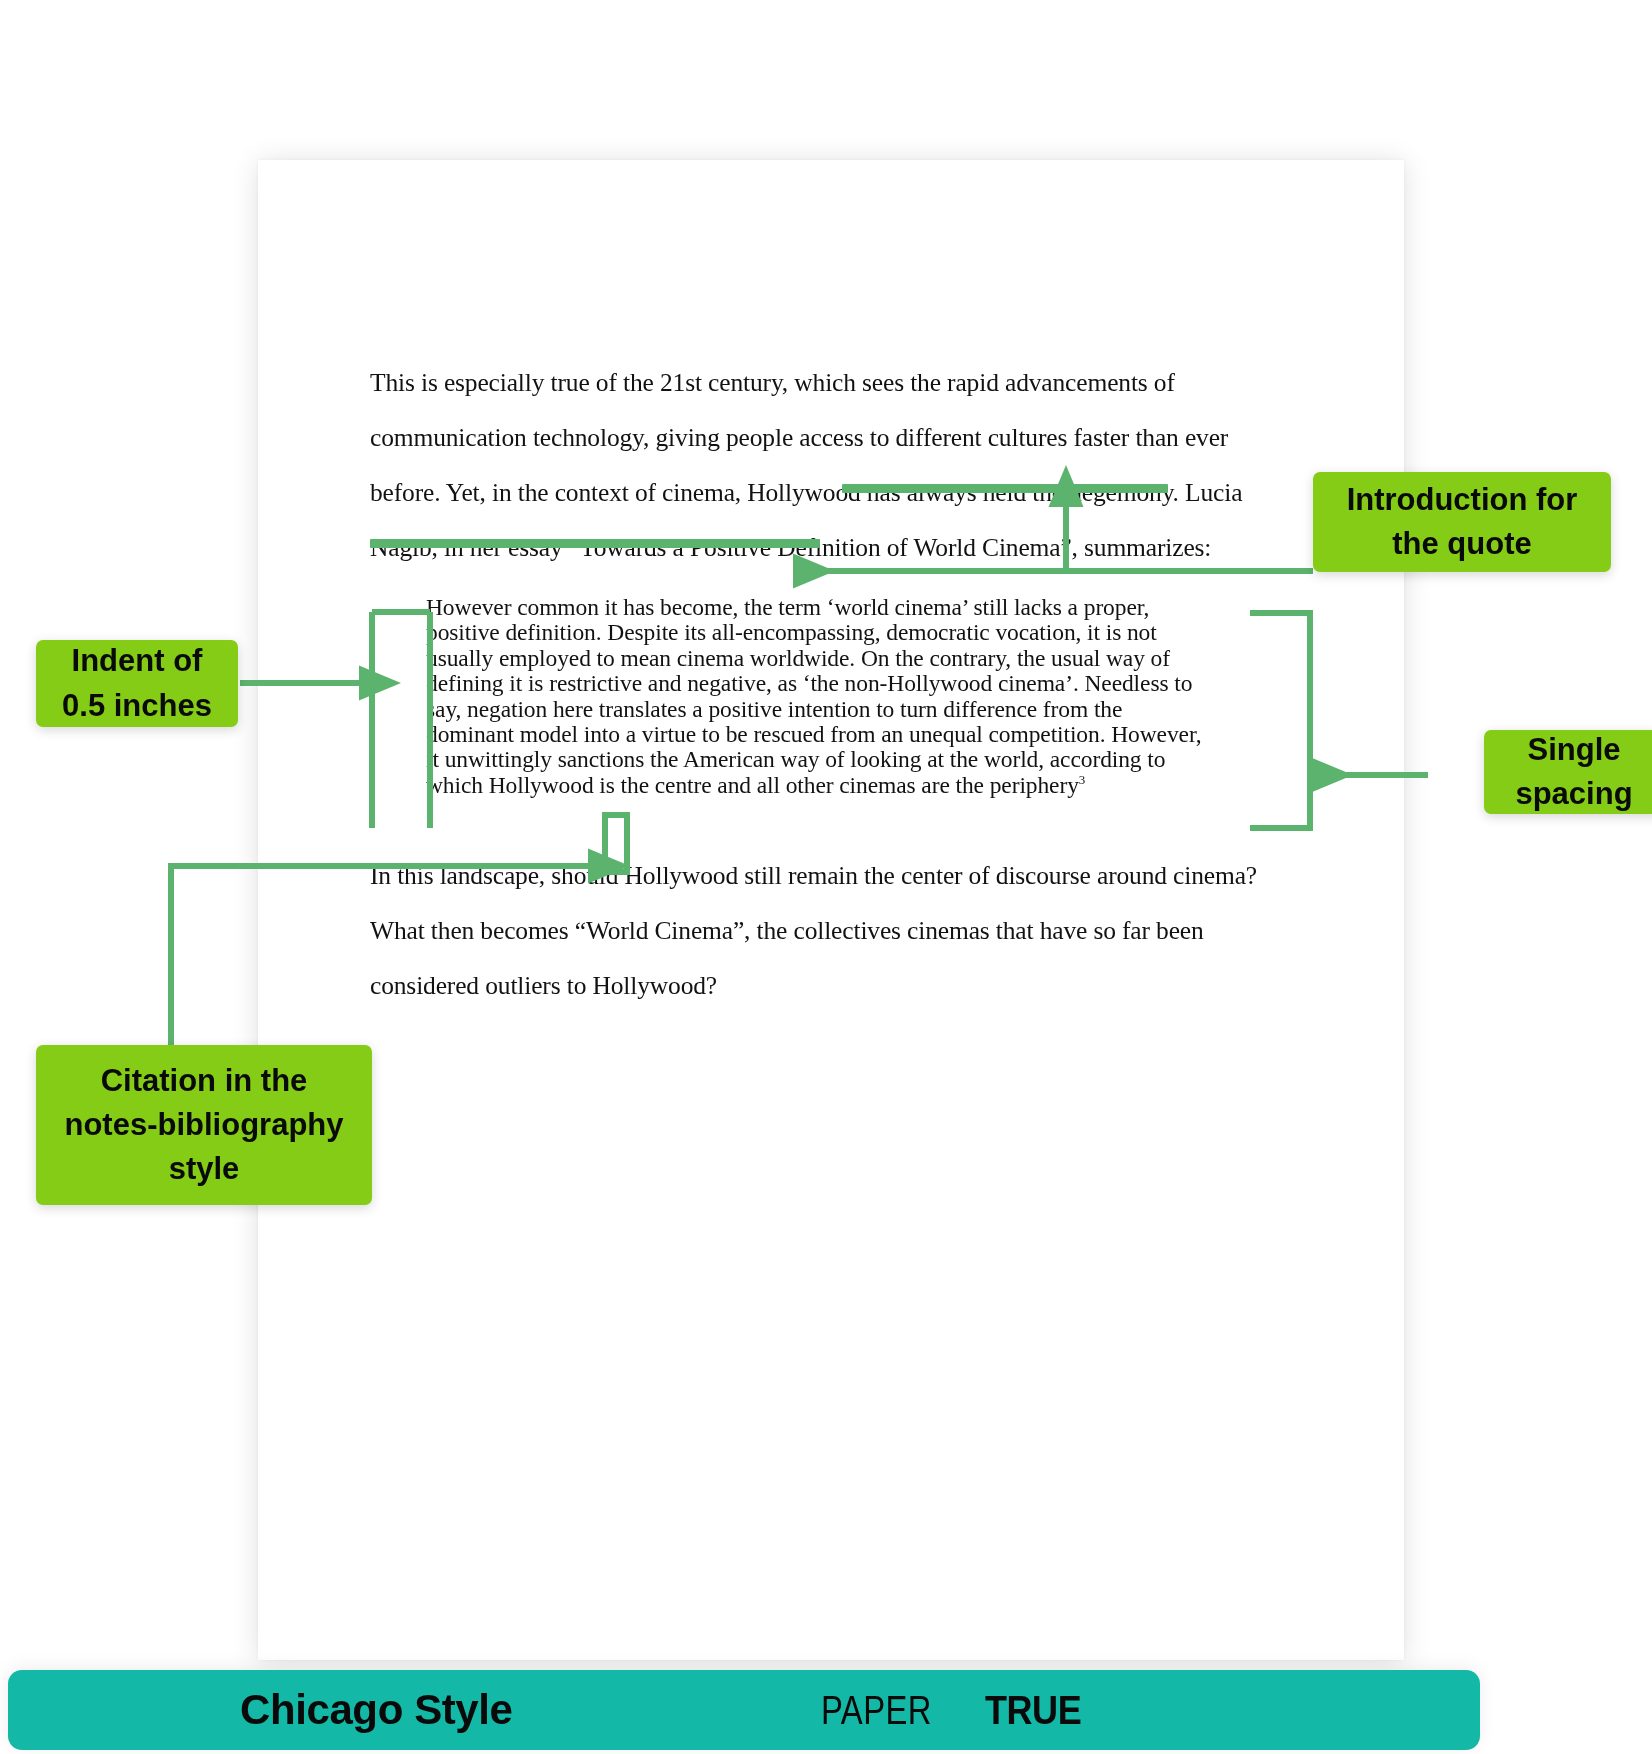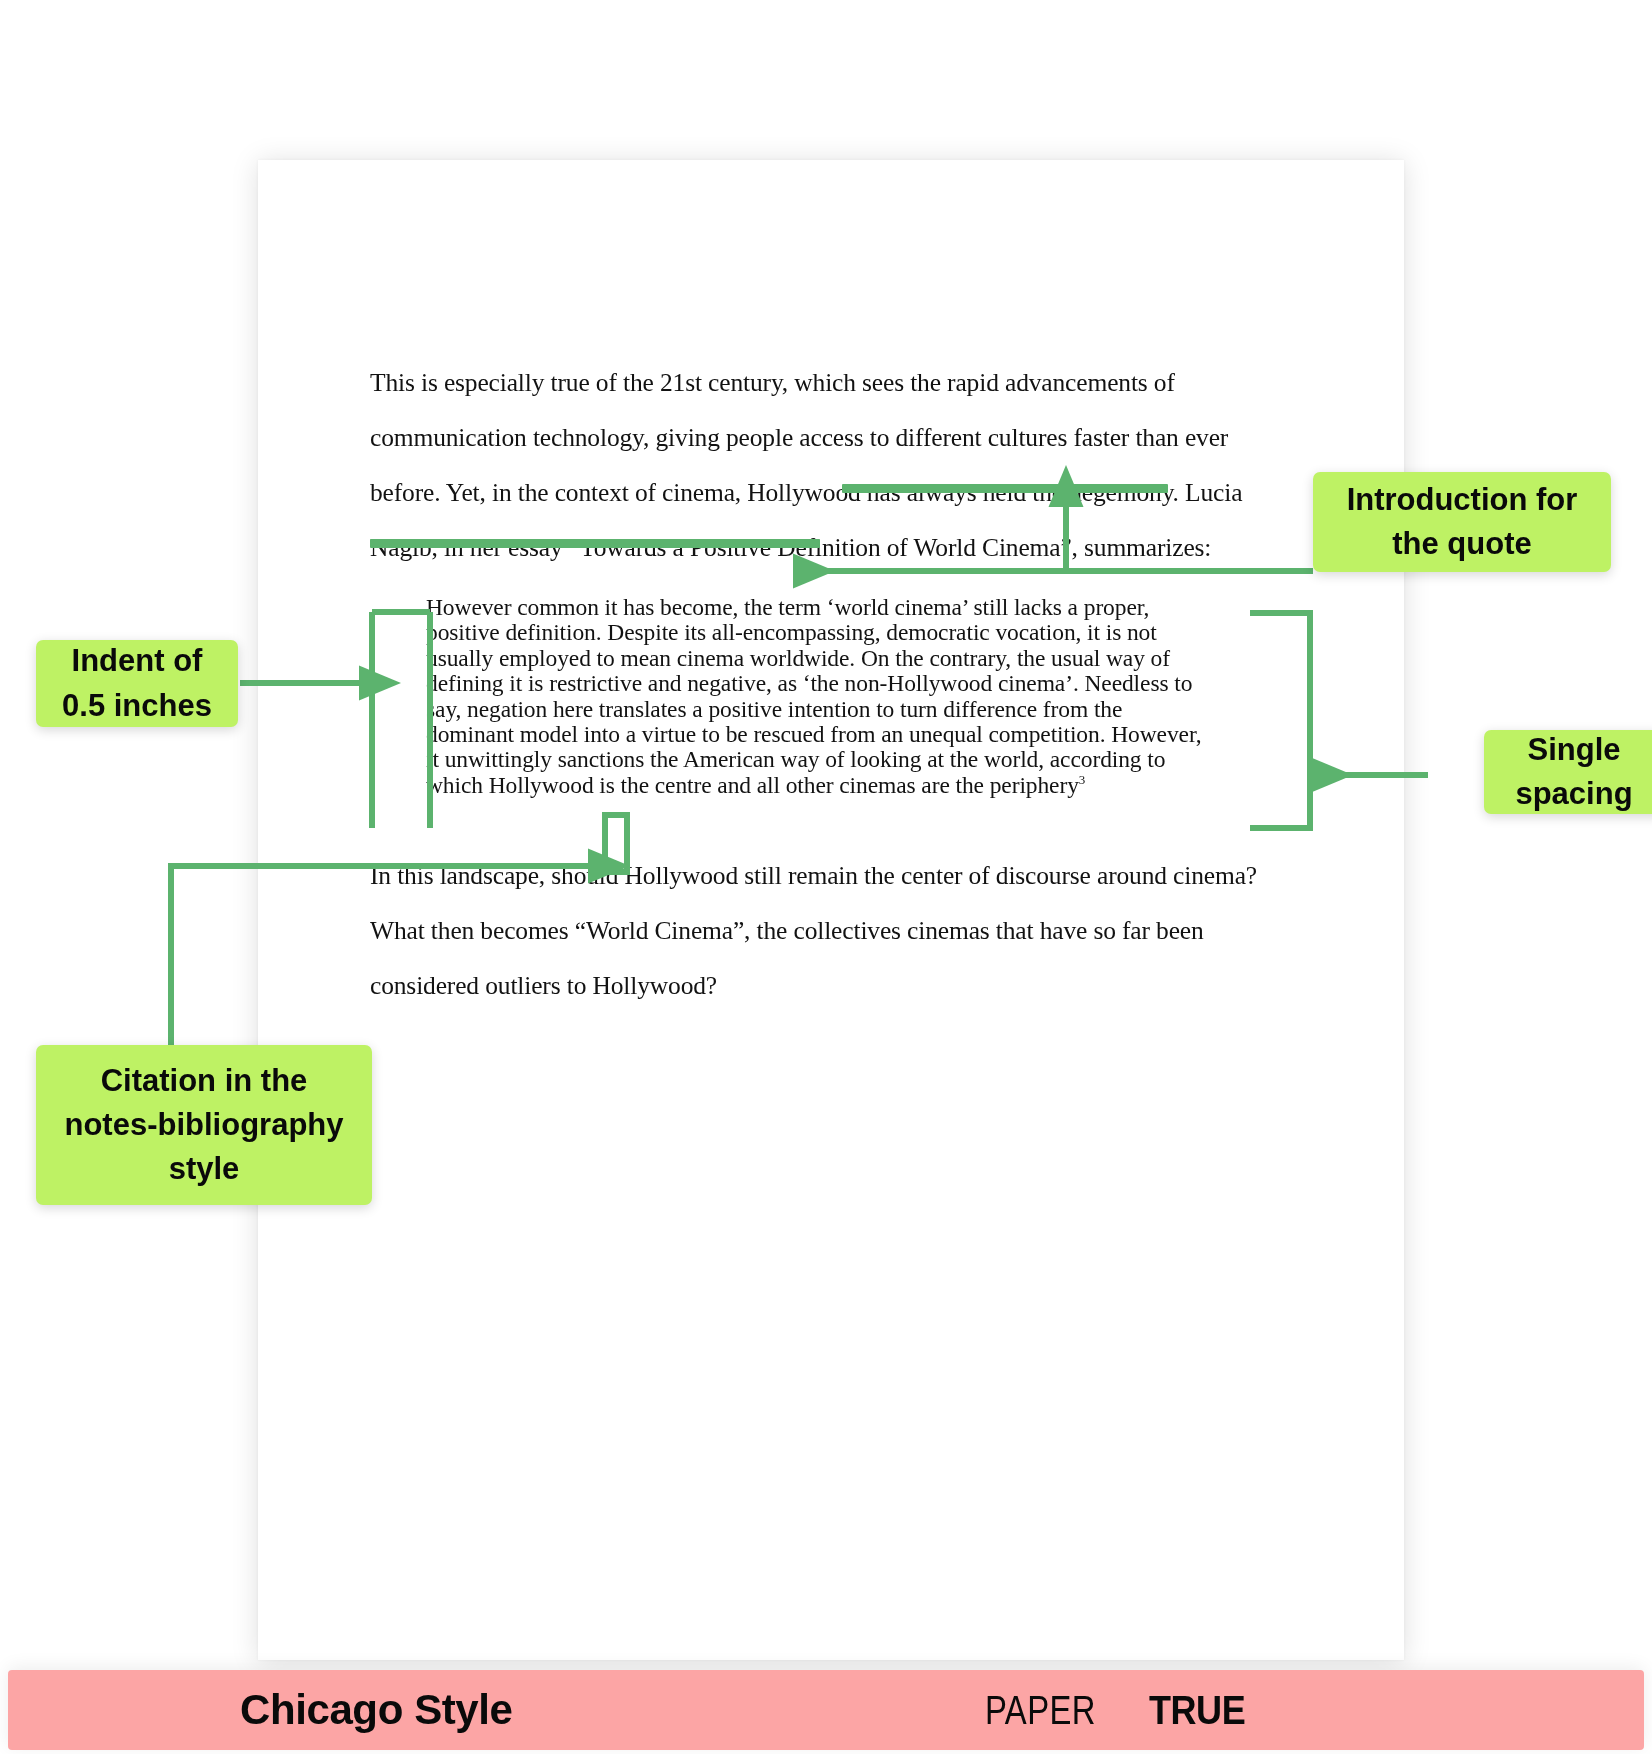--- a/index.html
+++ b/index.html
@@ -81,21 +81,21 @@
   #overlay {
     position: absolute;
     left: 0; top: 0;
     width: 1652px; height: 1754px;
     pointer-events: none;
   }
 
   
   .callout {
     position: absolute;
-    background: #bef264;
+    background: #84cc16;
     color: #0a0a0a;
     font-family: "Liberation Sans", sans-serif;
     font-weight: bold;
     font-size: 31px;
     line-height: 1.42;
     text-align: center;
     border-radius: 7px;
     display: flex;
     align-items: center;
     justify-content: center;
@@ -106,24 +106,24 @@
   #callout-intro   { left: 1313px; top: 472px;  width: 298px; height: 100px; }
   #callout-indent  { left: 36px;   top: 640px;  width: 202px; height: 87px;  }
   #callout-spacing { left: 1484px; top: 730px;  width: 180px; height: 84px;  }
   #callout-citation{ left: 36px;   top: 1045px; width: 336px; height: 160px; }
 
   
   #footer-bar {
     position: absolute;
     left: 8px;
     top: 1670px;
-    width: 1636px;
+    width: 1472px;
     height: 80px;
-    background: #fca5a5;
-    border-radius: 4px;
+    background: #14b8a6;
+    border-radius: 14px;
     box-shadow: 0 -3px 18px rgba(0,0,0,0.07);
   }
   #footer-title {
     position: absolute;
     left: 232px;
     top: 50%;
     transform: translateY(-50%);
     font-family: "Liberation Sans", sans-serif;
     font-weight: bold;
     font-size: 42px;

